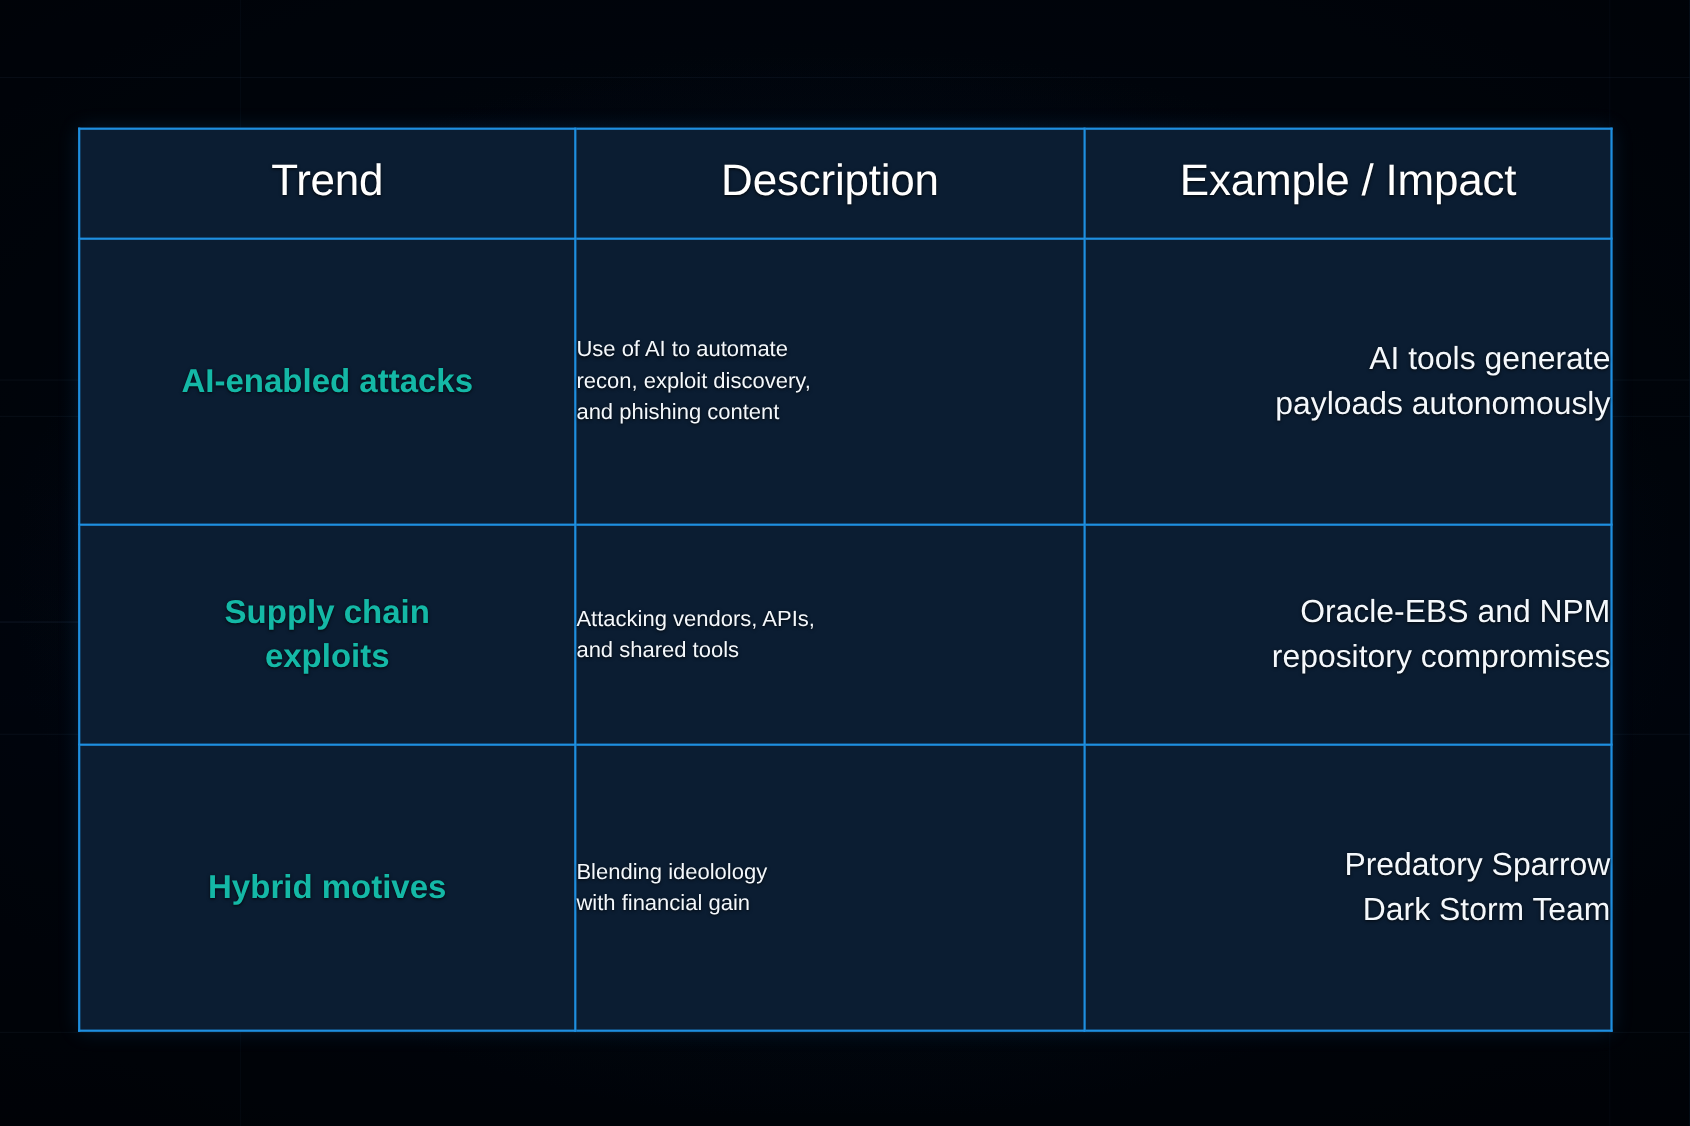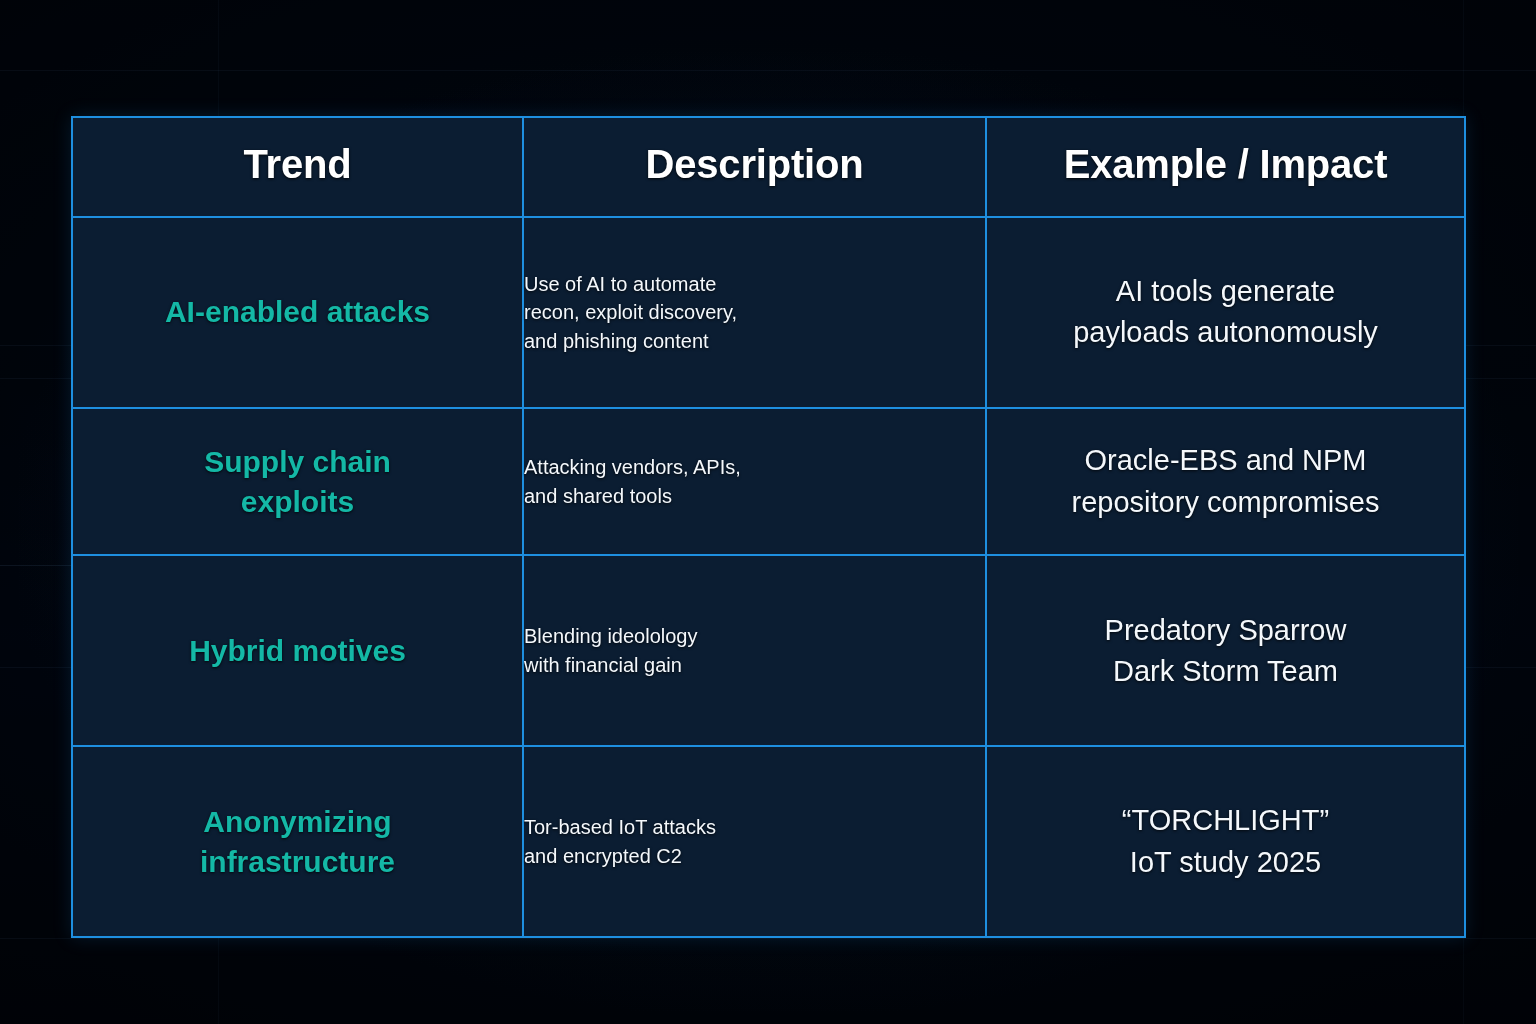--- a/index.html
+++ b/index.html
@@ -83,21 +83,21 @@
   table.trend-table td {
     border: 2px solid #1e8fe0;
     padding: 0;
     vertical-align: middle;
   }
 
   
   tr.header-row { height: 100px; }
   tr.header-row th {
     color: #ffffff;
-    font-weight: bold;
+    font-weight: normal;
     font-size: 40px;
     letter-spacing: -0.2px;
     text-align: center;
     text-shadow: 0 1px 3px rgba(0,0,0,0.85);
     padding: 4px 10px 10px;
   }
 
   
   tr.data-row { height: 136px; }
   tr.data-row.tall { height: 176px; }
@@ -118,21 +118,21 @@
     line-height: 1.42;
     text-align: left;
     padding: 6px 18px 6px 32px;
     text-shadow: 0 1px 3px rgba(0,0,0,0.8);
   }
   td.cell-example {
     color: #f4f8fc;
     font-weight: normal;
     font-size: 29px;
     line-height: 1.42;
-    text-align: center;
+    text-align: right;
     padding: 6px 22px;
     text-shadow: 0 1px 3px rgba(0,0,0,0.8);
     margin-top: 28px;
   }
   .cell-text { white-space: pre-line; display: block; }
 </style>
 </head>
 <body>
 
 <div id="backdrop">
@@ -207,30 +207,16 @@
         <td class="cell-desc">
           <span class="cell-text">Blending ideolology
 with financial gain</span>
         </td>
         <td class="cell-example">
           <span class="cell-text">Predatory Sparrow
 Dark Storm Team</span>
         </td>
       </tr>
 
-      <tr class="data-row tall">
-        <td class="cell-trend">
-          <span class="cell-text">Anonymizing
-infrastructure</span>
-        </td>
-        <td class="cell-desc">
-          <span class="cell-text">Tor-based IoT attacks
-and encrypted C2</span>
-        </td>
-        <td class="cell-example">
-          <span class="cell-text">“TORCHLIGHT”
-IoT study 2025</span>
-        </td>
-      </tr>
 
     </tbody>
   </table>
 </div>
 
 </body></html>

